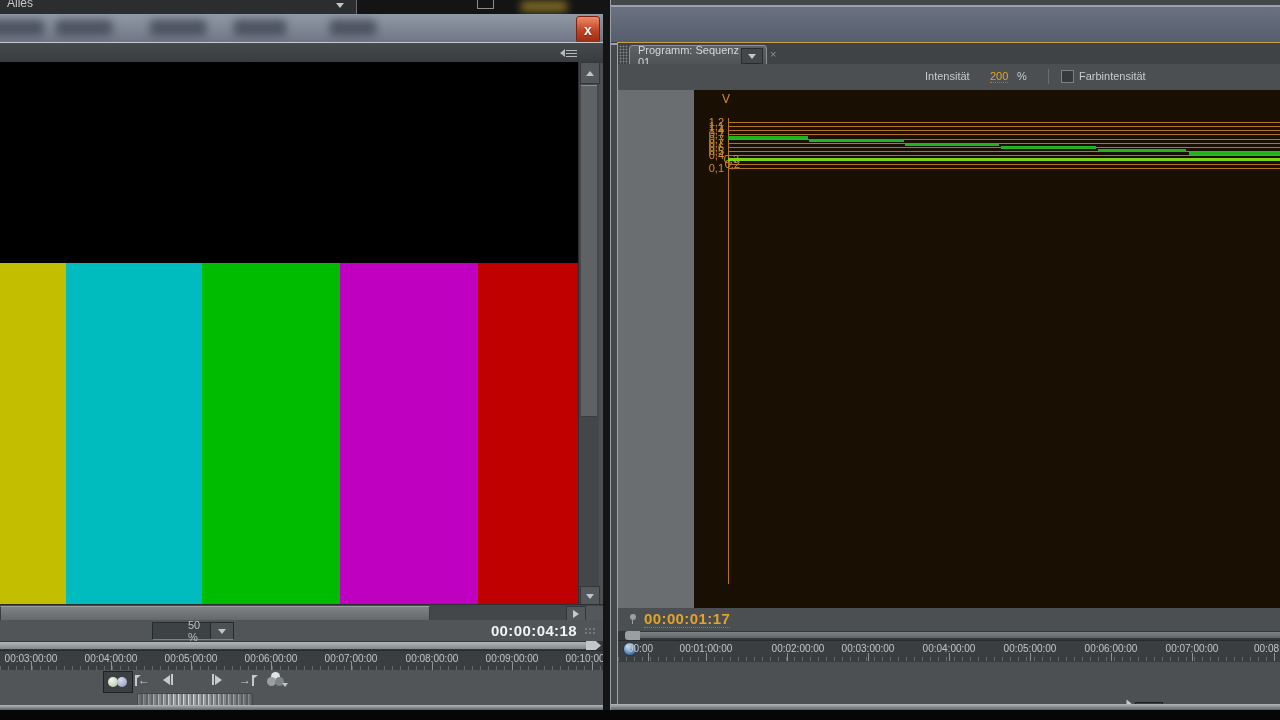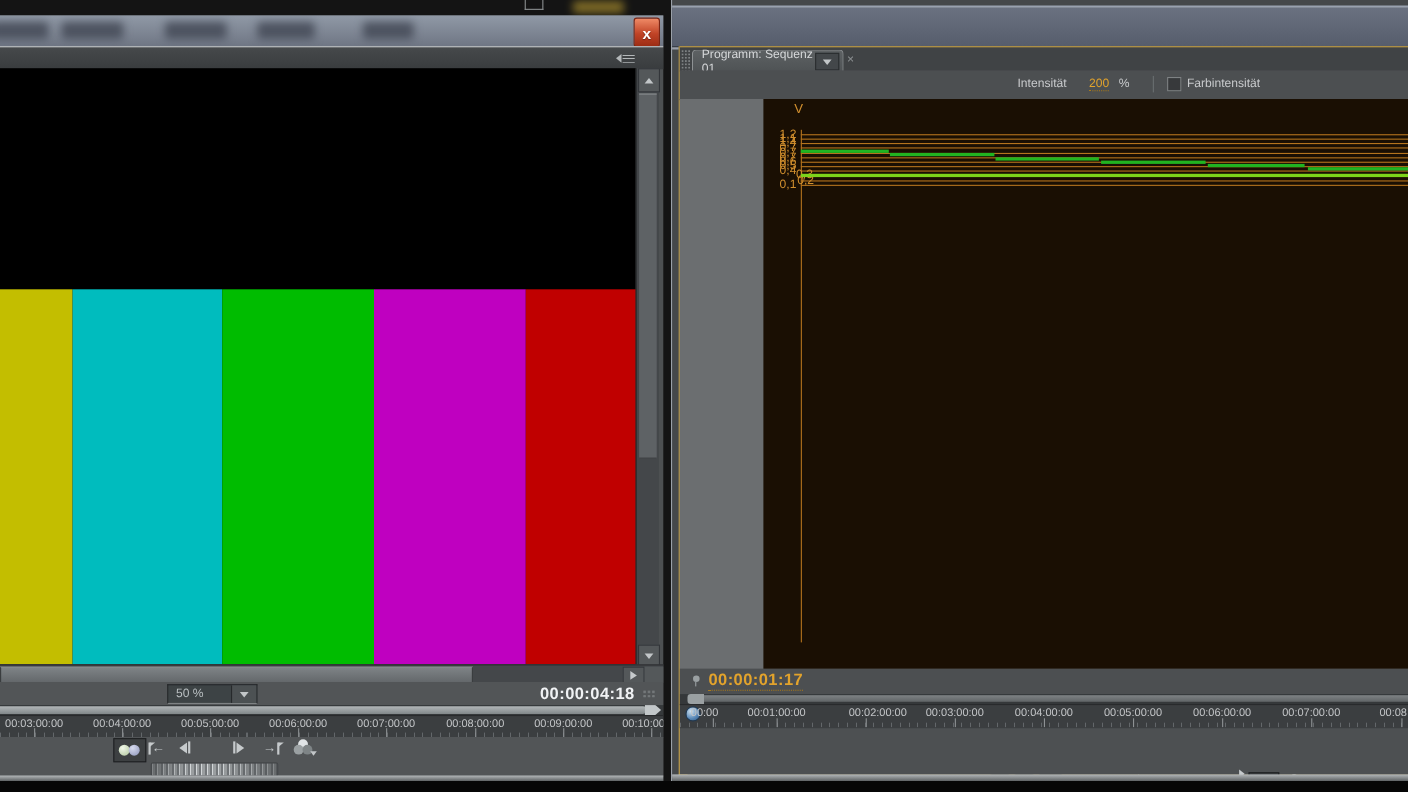--- a/index.html
+++ b/index.html
@@ -42,21 +42,21 @@
   #lvscroll{left:578px;top:48px;width:20px;height:542px;border-left:1px solid #2c2e30;}
   .sbtn{position:absolute;left:1px;width:18px;background:#54585a;border:1px solid #33363a;display:flex;align-items:center;justify-content:center;}
   #lvthumb{position:absolute;left:2px;top:23px;width:16px;height:330px;background:#5e6265;border-top:1px solid #8a8e90;border-bottom:1px solid #3a3d3f;}
   #lhscroll{left:0;top:590px;width:603px;height:16px;border-top:1px solid #2c2e30;}
   #lhthumb{position:absolute;left:0;top:1px;width:428px;height:13px;background:linear-gradient(#7e8386,#64686b);border:1px solid #3a3d3f;border-top-color:#9a9ea0;}
   #lhbtn{left:566px;top:1px;height:13px;width:18px;}
   #lhcorner{position:absolute;left:586px;top:1px;width:17px;height:14px;background:#54585a;}
 
   #lctrl{left:0;top:606px;width:603px;height:21px;background:#525557;}
   #zoom-dd{position:absolute;left:152px;top:2px;width:80px;height:16px;background:#3d4345;border:1px solid #26292b;border-bottom-color:#7e8284;display:flex;align-items:center;}
-  #zoom-dd .val{font-size:11px;color:#b9bfc1;padding-left:7px;flex:1;}
+  #zoom-dd .val{font-size:11px;color:#b9bfc1;padding-left:7px;flex:1;margin-left:28px;}
   #zoom-dd .dbtn{width:22px;height:100%;background:#4c5153;border-left:1px solid #26292b;display:flex;align-items:center;justify-content:center;}
   .tc{font-weight:bold;font-size:15px;letter-spacing:.4px;}
   #ltc{position:absolute;right:26px;top:2px;color:#f0f2f4;}
   #ldim{position:absolute;left:584px;top:7px;width:12px;height:7px;
         background:radial-gradient(circle 1.4px,#74787a 1px,transparent 1.6px) 0 0/4px 4px;}
 
   .viewbar-row{background:#35383a;}
   #lviewrow{left:0;top:627px;width:603px;height:9px;}
   #lviewbar{position:absolute;left:0;top:1px;width:588px;height:7px;background:linear-gradient(#b2b7b9,#82888a);border-radius:0 4px 4px 0;}
   #lviewhandle{position:absolute;left:586px;top:0;width:15px;height:9px;background:#c2c7c9;
@@ -131,20 +131,24 @@
 
   #lwin-bottom{left:0;top:691px;width:603px;height:5px;background:linear-gradient(#b4b8ba,#5e6264);}
   #rwin-bottom{left:0;top:704px;width:670px;height:6px;background:linear-gradient(#b4b8ba,#5e6264);}
   #below{left:0;top:710px;width:1280px;height:10px;background:#060606;}
 </style>
 </head>
 <body>
 
 <div id="screen">
 
+  <div class="abs" id="filter-box">
+    <span class="lbl">Alles</span>
+    <span class="dd tri-d"></span>
+  </div>
   <div class="abs mini-outline"></div>
   <div class="abs blur-gold"></div>
 
   <div class="abs" id="lwin">
     <div class="abs" id="lwin-title">
       <span class="tblob" style="left:-8px;width:52px"></span>
       <span class="tblob" style="left:56px;width:56px"></span>
       <span class="tblob" style="left:150px;width:56px"></span>
       <span class="tblob" style="left:234px;width:52px"></span>
       <span class="tblob" style="left:330px;width:46px"></span>

